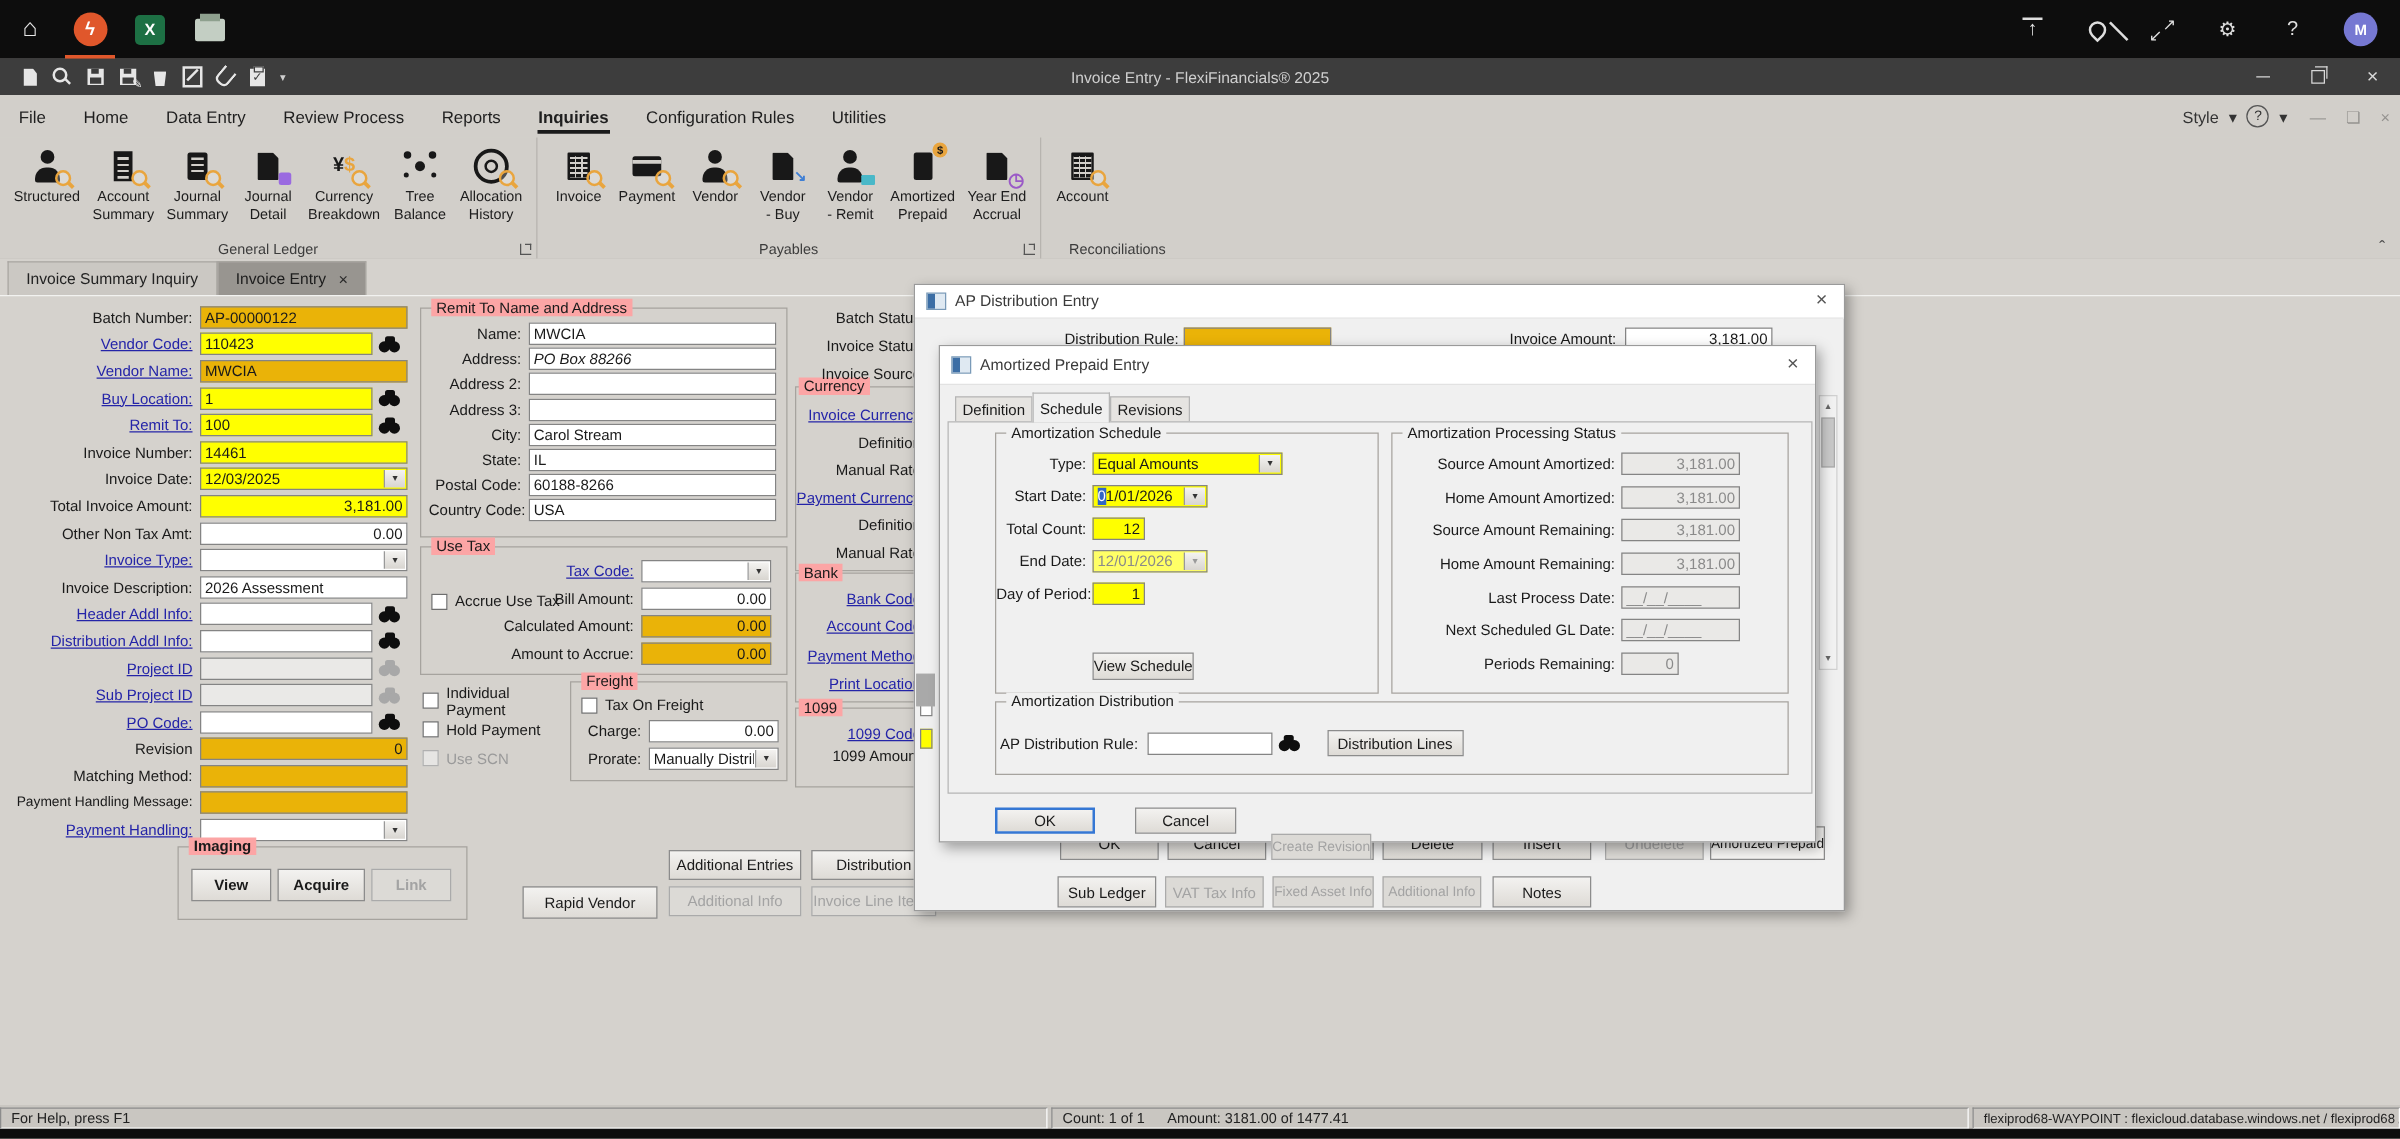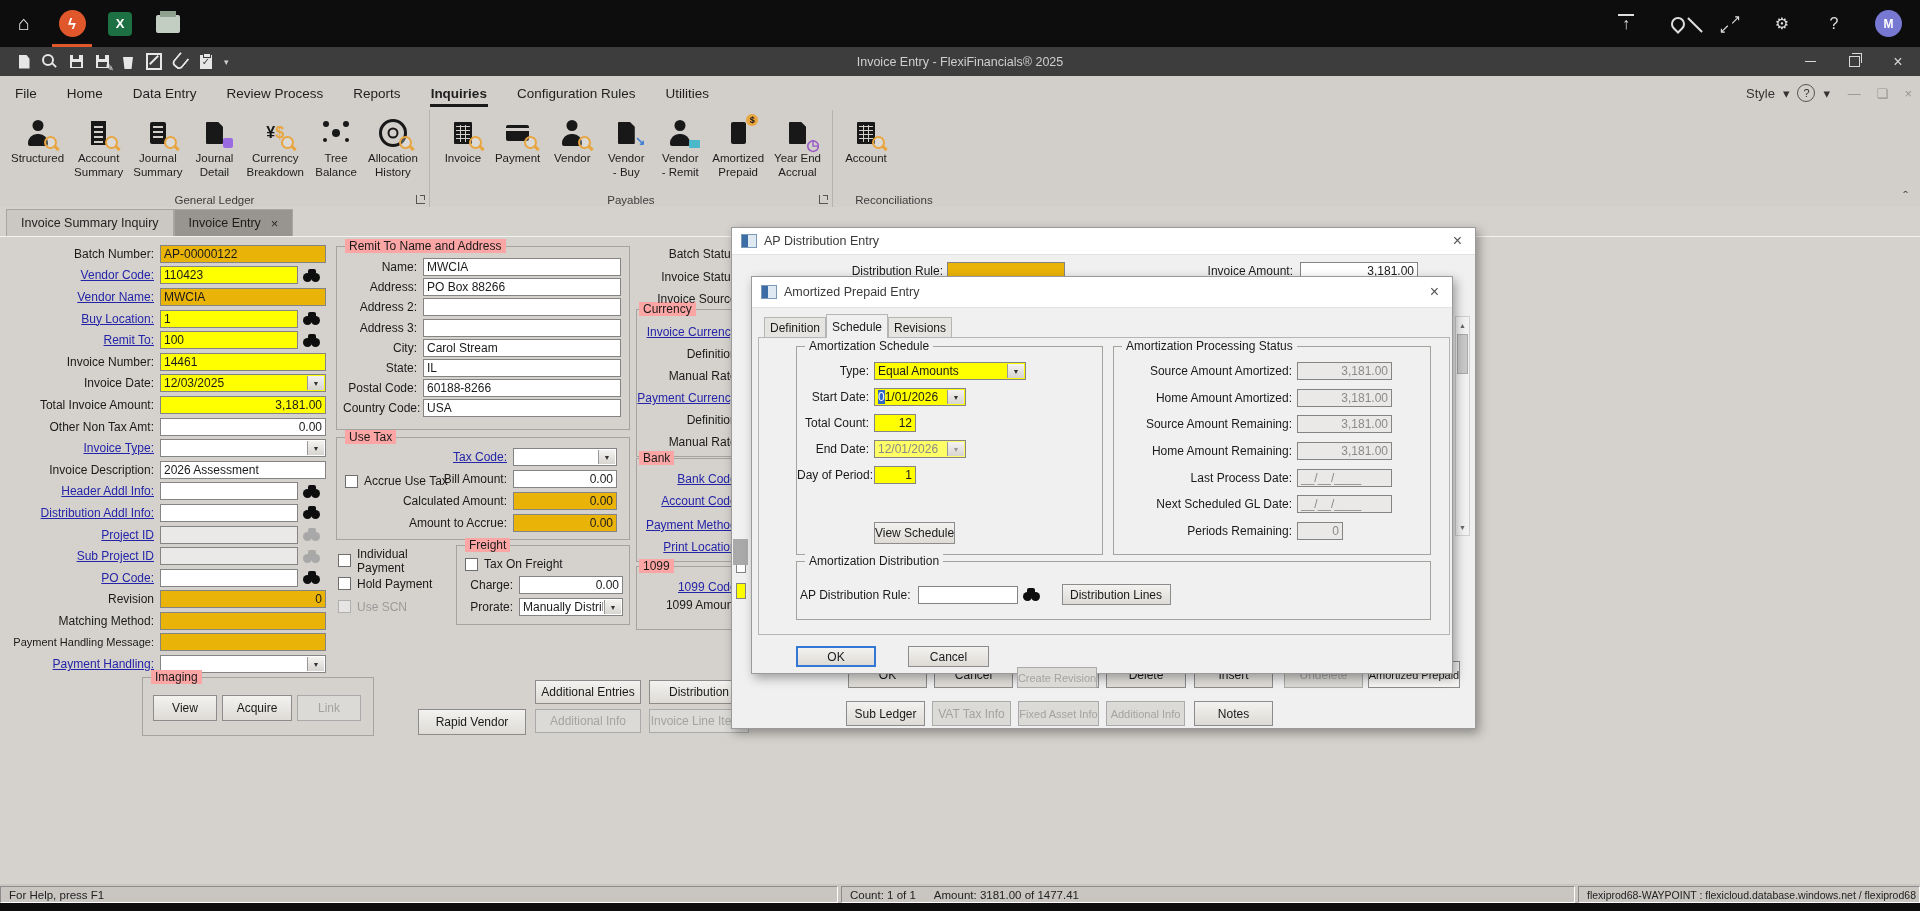--- a/index.html
+++ b/index.html
@@ -550,21 +550,21 @@
     <span class="gbt">Remit To Name and Address</span>
     <div style="padding:10px 8px 0 6px;">
       <div class="row" style="height:20.2px;">
           <span class="lbl" style="width:74px;">Name:</span>
           <span class="fld" style="flex:1;">
             <span class="val">MWCIA</span>
           </span>
         </div>
       <div class="row" style="height:20.2px;">
           <span class="lbl" style="width:74px;">Address:</span>
-          <span class="fld" style="flex:1;">
+          <span class="fld" style="flex:1;font-style:italic;">
             <span class="val">PO Box 88266</span>
           </span>
         </div>
       <div class="row" style="height:20.2px;">
           <span class="lbl" style="width:74px;">Address 2:</span>
           <span class="fld" style="flex:1;">
             <span class="val"></span>
           </span>
         </div>
       <div class="row" style="height:20.2px;">
@@ -693,21 +693,21 @@
     <span style="top:170px;">Definition:</span>
     <span style="top:192px;">Manual Rate:</span>
     <span style="top:229px;" class="lnk">Bank Code:</span>
     <span style="top:251px;" class="lnk">Account Code:</span>
     <span style="top:275px;" class="lnk">Payment Method:</span>
     <span style="top:297px;" class="lnk">Print Location:</span>
     <span style="top:337px;" class="lnk">1099 Code:</span>
     <span style="top:355px;">1099 Amount:</span>
   </div>
 
-  <div class="gb" style="left:142px;top:677px;width:230px;height:57px;">
+  <div class="gb" style="left:142px;top:677px;width:230px;height:57px;font-weight:bold;">
     <span class="gbt">Imaging</span>
     <div style="position:absolute;left:10px;top:17px;display:flex;gap:5px;">
       <span class="btn" style="width:64px;height:26px;">View</span>
       <span class="btn" style="width:70px;height:26px;">Acquire</span>
       <span class="btn off" style="width:64px;height:26px;">Link</span>
     </div>
   </div>
   <span class="btn abs" style="left:418px;top:709px;width:108px;height:26px;">Rapid Vendor</span>
   <span class="btn abs" style="left:535px;top:680px;width:106px;height:24px;">Additional Entries</span>
   <span class="btn off abs" style="left:535px;top:709px;width:106px;height:24px;">Additional Info</span>

